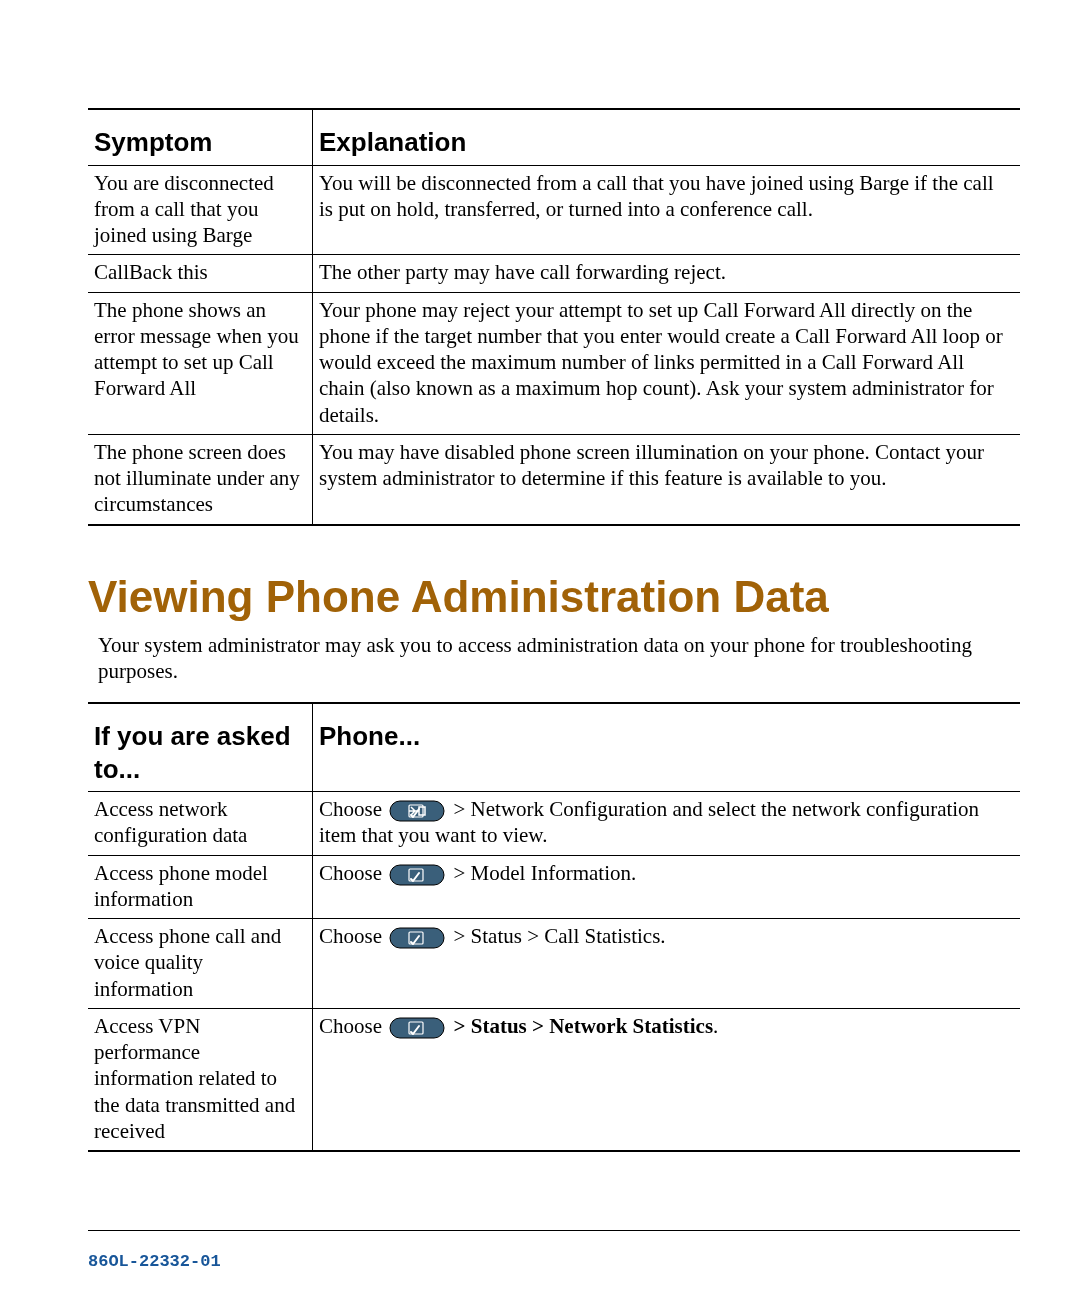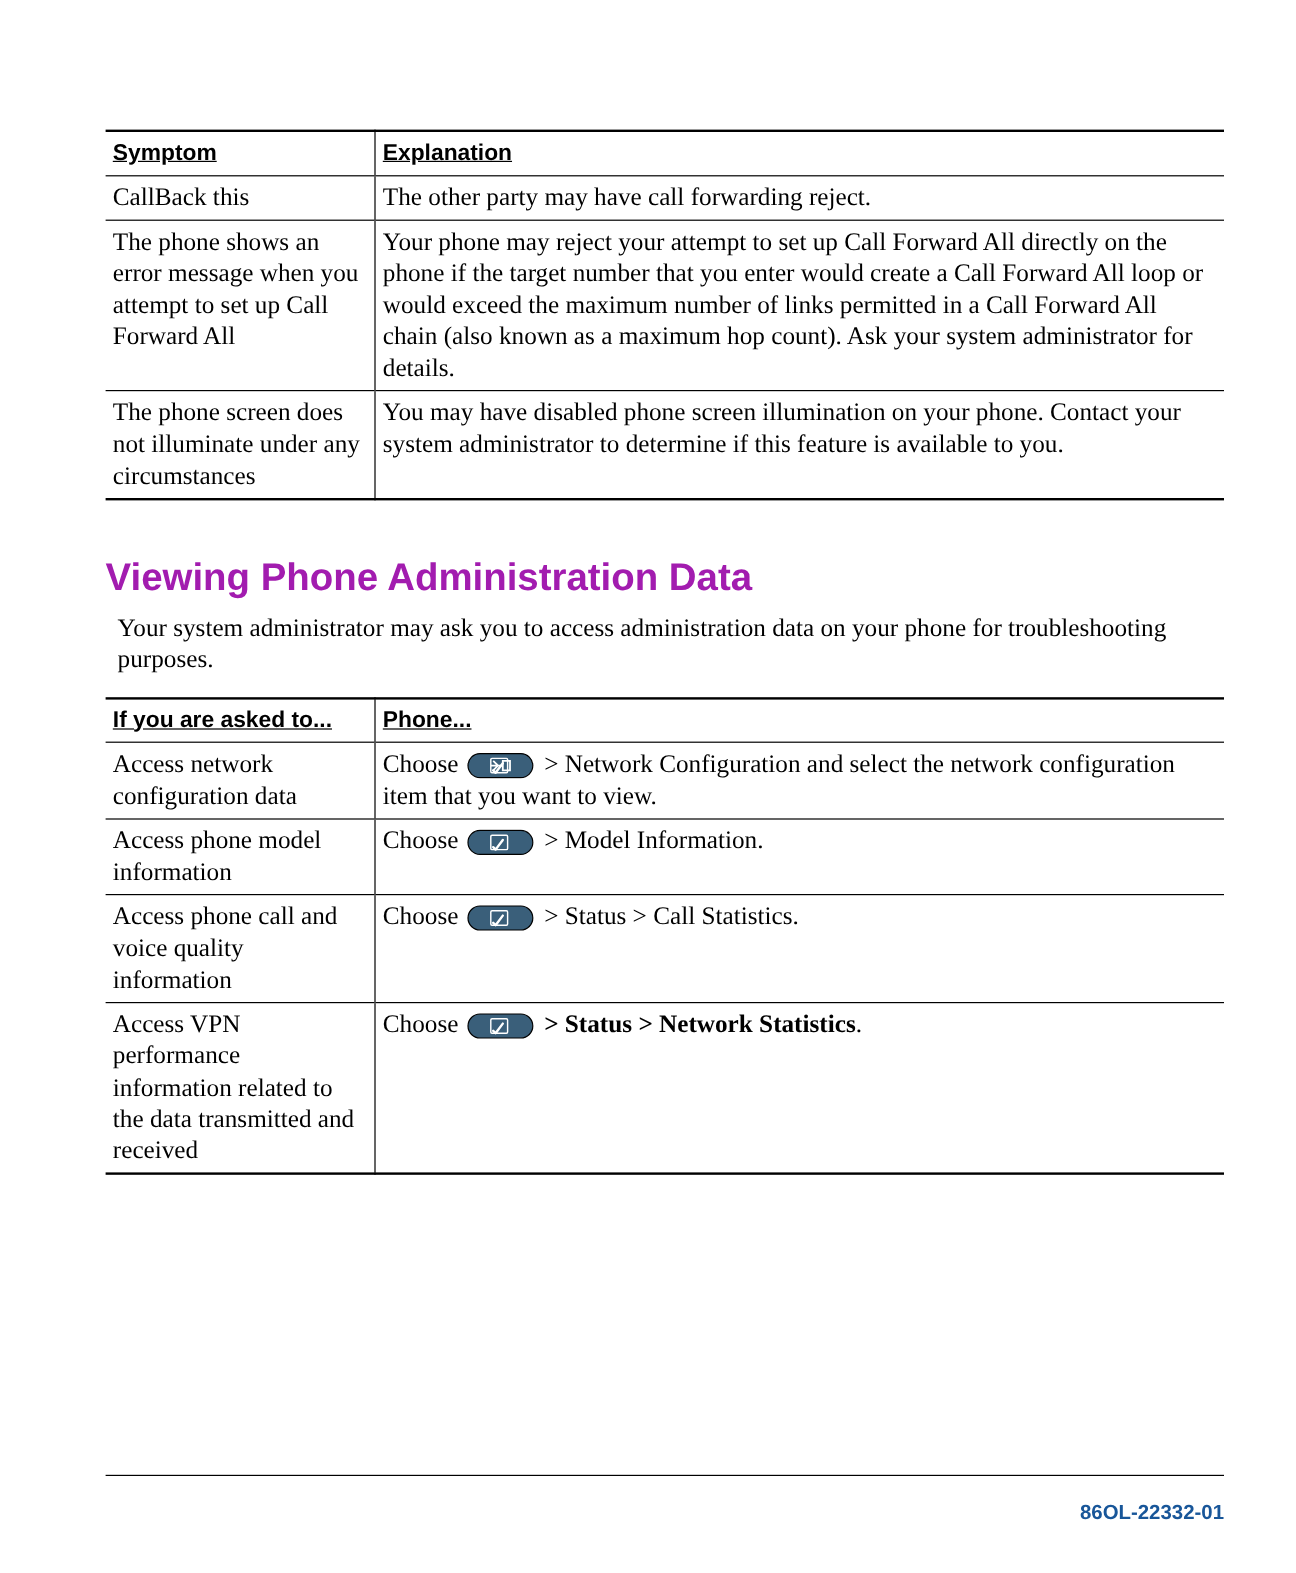--- a/index.html
+++ b/index.html
@@ -26,35 +26,34 @@
     border-top: 1px solid #000;
     vertical-align: top;
     text-align: left;
     padding: 4px 8px 6px 6px;
     font-size: 21px;
     line-height: 1.25;
   }
   table.grid th {
     font-family: Arial, Helvetica, sans-serif;
     font-weight: bold;
-    font-size: 19px;
-    padding-top: 6px;
+    font-size: 26px;
+    padding-top: 16px;
     padding-bottom: 6px;
-    text-decoration: underline;
   }
   table.grid th:first-child,
   table.grid td:first-child {
     width: 210px;
     border-right: 1px solid #000;
     padding-right: 8px;
   }
   h2.section-heading {
     font-family: Arial, Helvetica, sans-serif;
-    color: #a21caf;
-    font-size: 32px;
+    color: #a16207;
+    font-size: 44px;
     margin: 46px 0 10px 0;
     font-weight: bold;
   }
   .intro-text {
     font-size: 21px;
     line-height: 1.25;
     margin: 6px 0 18px 10px;
   }
   .pill {
     display: inline-block;
@@ -72,42 +71,46 @@
     right: 60px;
     bottom: 40px;
   }
   .footer-rule {
     border: none;
     border-top: 1px solid #000;
     margin: 0 0 4px 0;
   }
   .footer-row {
     display: flex;
-    justify-content: flex-end;
-    font-family: Liberation Sans, sans-serif;
+    justify-content: flex-start;
+    font-family: Liberation Mono, monospace;
     font-weight: bold;
     font-size: 17px;
     color: #185699;
     margin-top: 21px;
   }
   .bold { font-weight: bold; }
 </style>
 </head>
 <body>
 
 <div class="page">
 
   <table class="grid">
     <thead>
       <tr>
         <th>Symptom</th>
         <th>Explanation</th>
       </tr>
     </thead>
     <tbody>
+      <tr>
+        <td>You are disconnected from a call that you joined using Barge</td>
+        <td>You will be disconnected from a call that you have joined using Barge if the call is put on hold, transferred, or turned into a conference call.</td>
+      </tr>
       <tr>
         <td>CallBack this</td>
         <td>The other party may have call forwarding reject.</td>
       </tr>
       <tr>
         <td>The phone shows an error message when you attempt to set up Call Forward All</td>
         <td>Your phone may reject your attempt to set up Call Forward All directly on the phone if the target number that you enter would create a Call Forward All loop or would exceed the maximum number of links permitted in a Call Forward All chain (also known as a maximum hop count). Ask your system administrator for details.</td>
       </tr>
       <tr>
         <td>The phone screen does not illuminate under any circumstances</td>

